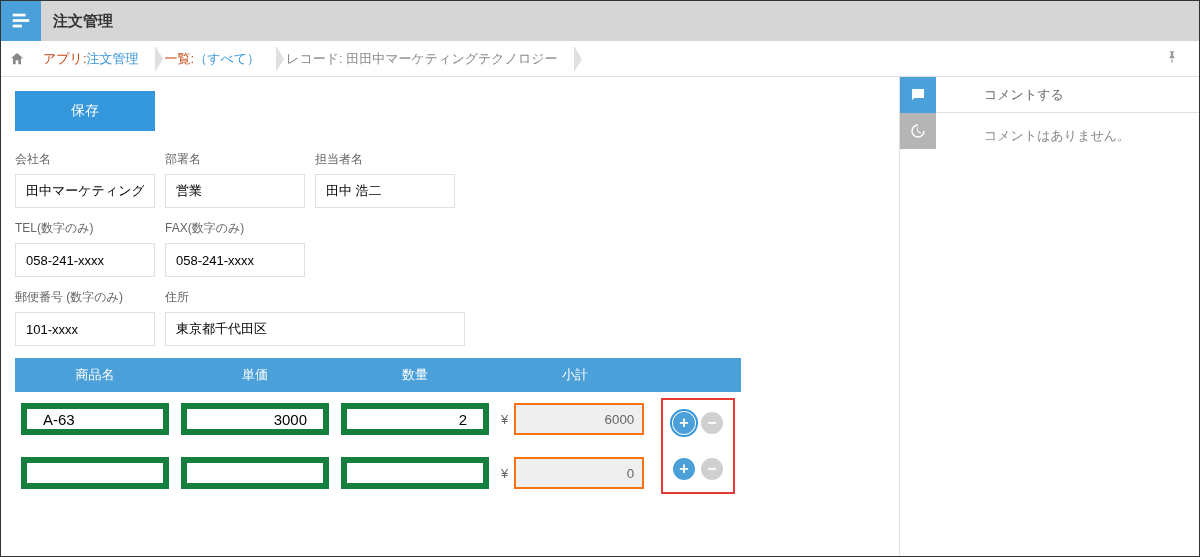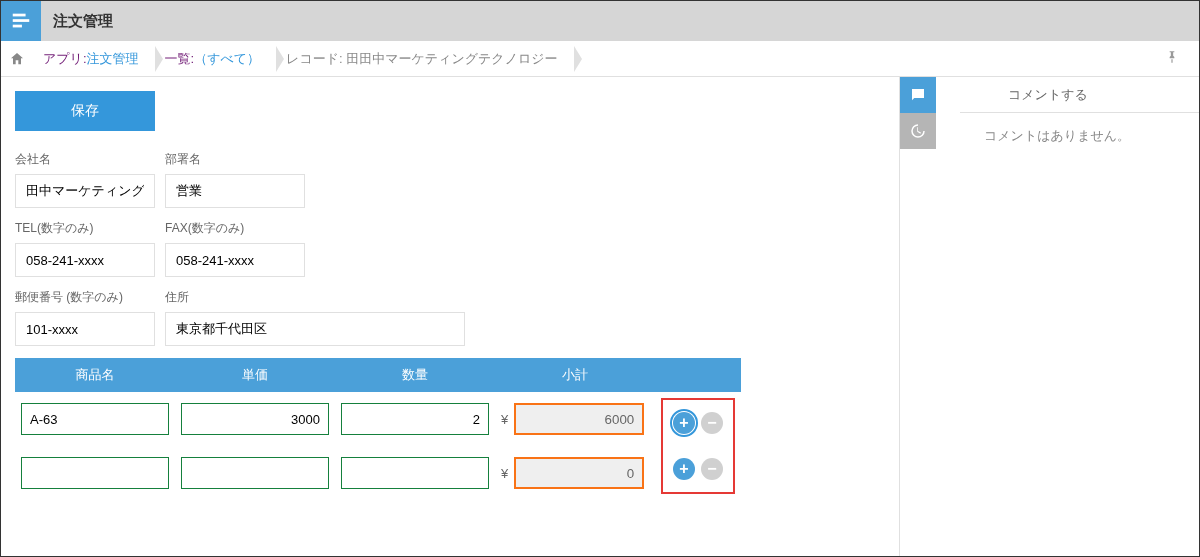--- a/index.html
+++ b/index.html
@@ -8,21 +8,21 @@
     .header { height: 40px; background: #d6d6d6; display: flex; align-items: center; padding-left: 0; }
     .header-icon { width: 40px; height: 40px; background: #4ba0d9; display: flex; align-items: center; justify-content: center; }
     .header-icon svg { width: 22px; height: 22px; fill: #fff; }
     .header-title { font-size: 15px; font-weight: bold; margin-left: 12px; color: #333; }
     
     .breadcrumb { height: 36px; background: #fff; border-bottom: 1px solid #e0e0e0; display: flex; align-items: center; padding: 0 8px; position: relative; }
     .home-icon { width: 16px; height: 16px; margin-right: 8px; }
     .home-icon svg { fill: #888; }
     .crumb { display: inline-flex; align-items: center; padding: 0 16px 0 10px; height: 26px; position: relative; color: #666; }
     .crumb::after { content: ''; position: absolute; right: -8px; top: 50%; transform: translateY(-50%); width: 0; height: 0; border-left: 8px solid #e0e0e0; border-top: 13px solid transparent; border-bottom: 13px solid transparent; z-index: 1; }
-    .crumb-label { color: #701a75; }
+    .crumb-label { color: #c2410c; }
     .crumb-link { color: #3497db; }
     .pin-icon { position: absolute; right: 20px; color: #999; }
     
     .main-wrapper { display: flex; height: calc(557px - 76px); }
     .form-area { flex: 1; padding: 14px; }
     .sidebar { width: 300px; border-left: 1px solid #e0e0e0; }
     
     .button-row { display: flex; gap: 14px; margin-bottom: 20px; }
     .btn { width: 140px; height: 40px; border: none; font-size: 14px; cursor: pointer; }
     .btn-cancel { background: #fff; color: #3497db; border: 1px solid #e0e0e0; }
@@ -33,39 +33,39 @@
     .field-label { font-size: 12px; color: #666; margin-bottom: 6px; }
     .field-input { height: 34px; border: 1px solid #e0e0e0; padding: 0 10px; font-size: 13px; }
     .w140 { width: 140px; }
     .w160 { width: 140px; }
     .w300 { width: 300px; }
     
     .table-title { font-size: 12px; color: #666; margin-bottom: 6px; }
     .order-table { border-collapse: collapse; }
     .order-table th { background: #4ba0d9; color: #fff; text-align: center; padding: 8px 10px; font-weight: normal; font-size: 13px; }
     .order-table td { padding: 6px 6px; }
-    .order-table .cell-input { width: 100%; height: 32px; border: 1px solid #15803d; padding: 0 8px; font-size: 13px; }
+    .order-table .cell-input { width: 100%; height: 32px; border: 6px solid #15803d; padding: 0 16px; font-size: 15px; }
     .order-table .num { text-align: right; }
     .subtotal-cell { display: flex; align-items: center; gap: 6px; }
     .yen { color: #666; }
     .subtotal-input { background: #efefef; border: 2px solid #f97316; height: 32px; text-align: right; padding: 0 8px; width: 130px; color: #666; }
     .action-cell { padding-left: 8px; }
     .action-wrapper { border: 2px solid #e53935; padding: 0; }
     .circle-btn { width: 22px; height: 22px; border-radius: 50%; display: inline-flex; align-items: center; justify-content: center; cursor: pointer; font-size: 16px; font-weight: bold; }
     .circle-add { background: #4ba0d9; color: #fff; }
     .circle-add.focused { outline: 2px solid #3497db; outline-offset: 1px; }
     .circle-remove { background: #d0d0d0; color: #fff; }
     .side-tab { width: 36px; height: 36px; display: flex; align-items: center; justify-content: center; }
     .side-tab.active { background: #4ba0d9; }
     .side-tab.inactive { background: #b5b5b5; }
     .side-tab svg { fill: #fff; width: 18px; height: 18px; }
     
     .sidebar-inner { display: flex; }
     .side-content { flex: 1; }
-    .side-row { height: 36px; display: flex; align-items: center; padding-left: 48px; border-bottom: 1px solid #e0e0e0; font-size: 13px; color: #666; margin-left: 24px; }
+    .side-row { height: 36px; display: flex; align-items: center; padding-left: 48px; border-bottom: 1px solid #e0e0e0; font-size: 13px; color: #666; }
     .side-row2 { padding: 14px 14px 14px 48px; color: #888; font-size: 13px; }
     
     .col-name { width: 160px; }
     .col-price { width: 160px; }
     .col-qty { width: 160px; }
     .col-sub { width: 160px; }
   </style>
 </head>
 <body>
 
@@ -111,20 +111,24 @@
     </div>
 
     <div class="field-row">
       <div class="field">
         <span class="field-label">会社名</span>
         <input class="field-input w140" value="田中マーケティングテクノロジー" style="">
       </div>
       <div class="field">
         <span class="field-label">部署名</span>
         <input class="field-input w160" value="営業" style="">
+      </div>
+      <div class="field">
+        <span class="field-label">担当者名</span>
+        <input class="field-input w160" value="田中 浩二" style="">
       </div>
     </div>
 
     <div class="field-row">
       <div class="field">
         <span class="field-label">TEL(数字のみ)</span>
         <input class="field-input w140" value="058-241-xxxx" style="">
       </div>
       <div class="field">
         <span class="field-label">FAX(数字のみ)</span>

